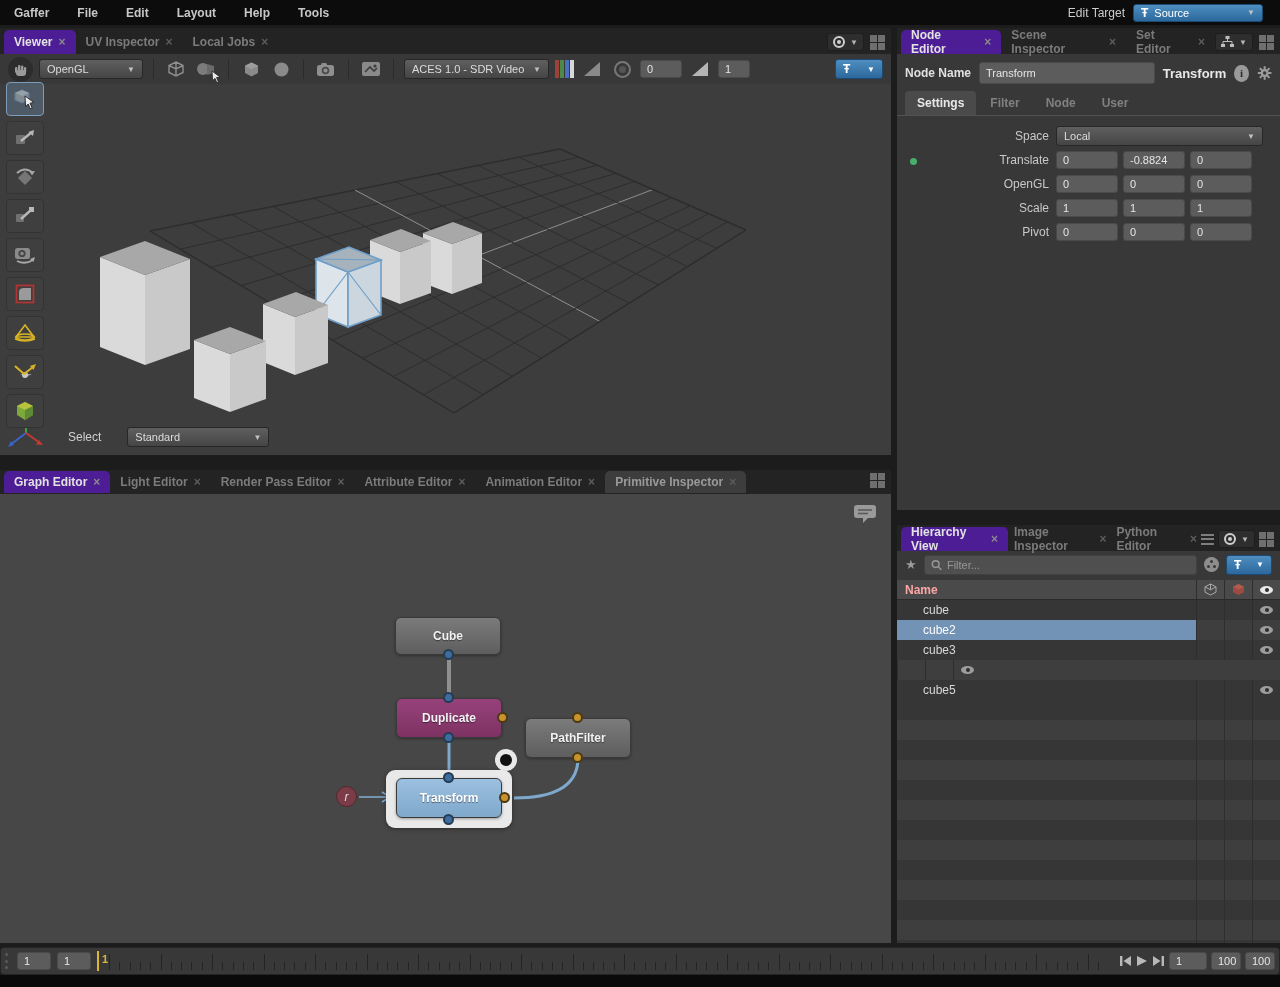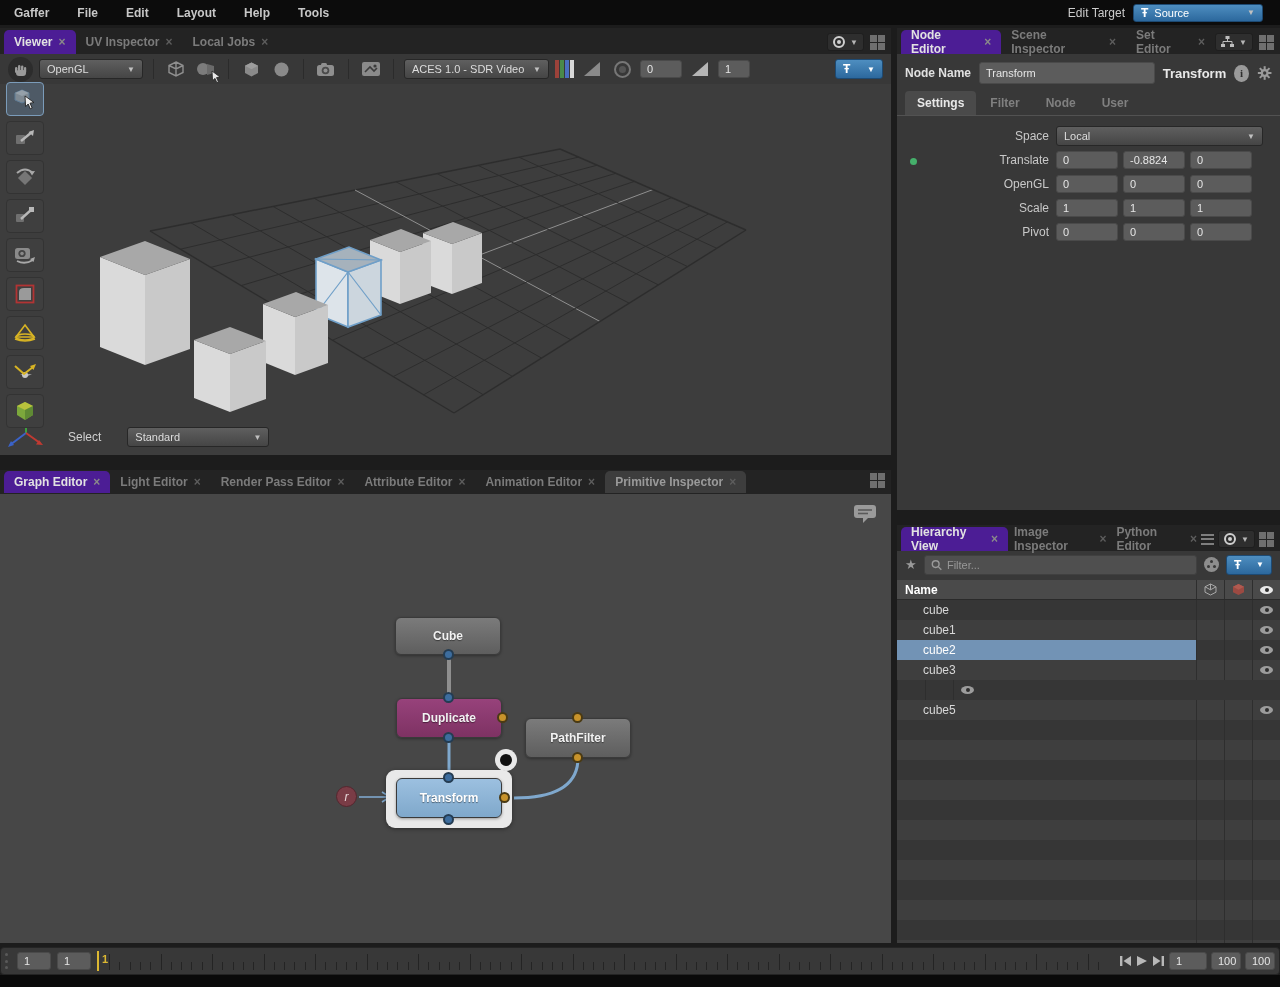--- a/index.html
+++ b/index.html
@@ -90,21 +90,21 @@
   .star { color:#9a9a9a; font-size:13px; }
   .search-box { flex:1; height:20px; background:#4f4f4f; border:1px solid #404040; border-radius:3px; display:flex; align-items:center; padding:0 6px; gap:5px; }
   .search-box input { background:transparent; border:none; outline:none; color:#e0e0e0; font-size:11px; width:100%; }
   .search-box input::placeholder { color:#989898; }
   .dots-circle { width:15px; height:15px; border-radius:50%; background:#8d8d8d; position:relative; }
   .dots-circle::before, .dots-circle::after { content:""; position:absolute; width:3px; height:3px; border-radius:50%; background:#383838; }
   .dots-circle::before { left:6px; top:2.5px; }
   .dots-circle::after { left:3px; top:8px; box-shadow:6px 0 0 #383838; }
   .h-table { flex:1; display:flex; flex-direction:column; margin-top:2px; }
   .h-header { height:20px; background:#4a4a4a; display:flex; align-items:center; border-bottom:1px solid #2a2a2a; }
-  .h-header .hname { flex:1; color:#ffffff; font-size:12px; font-weight:bold; padding-left:8px; }
+  .h-header .hname { flex:1; color:#fca5a5; font-size:12px; font-weight:bold; padding-left:8px; }
   .hcell { width:28px; height:100%; border-left:1px solid #2e2e2e; display:flex; align-items:center; justify-content:center; }
   .h-row { height:20px; display:flex; align-items:center; font-size:12px; color:#d8d8d8; }
   .h-row:nth-child(odd) { background:#3e3e3e; }
   .h-row:nth-child(even) { background:#363636; }
   .h-row .rname { flex:1; height:100%; display:flex; align-items:center; padding-left:26px; }
   .h-row.selected .rname { background:#7293b5; color:#ffffff; }
   .h-stripes { flex:1; background:repeating-linear-gradient(180deg,#363636 0 20px,#3e3e3e 20px 40px); border-left:0; position:relative; }
   .stripe-cols { position:absolute; right:0; top:0; bottom:0; display:flex; }
   .stripe-cols i { display:block; width:28px; border-left:1px solid #2e2e2e; }
   .eye { width:13px; height:8px; background:#9c9c9c; border-radius:50%; position:relative; }
@@ -623,28 +623,20 @@
               <path d="M6.5 1 L12 3.8 L12 9.2 L6.5 12 L1 9.2 L1 3.8 Z" fill="#9c4a42"></path>
               <path d="M6.5 1 L12 3.8 L6.5 6.8 L1 3.8 Z" fill="#b05a50"></path>
             </svg>
         </span>
         <span class="hcell">
             <span class="eye bright"></span>
           </span>
       </div>
       <div class="h-row">
         <span class="rname">cube</span>
-        <span class="hcell"></span>
-          <span class="hcell"></span>
-          <span class="hcell">
-            <span class="eye"></span>
-          </span>
-      </div>
-      <div class="h-row">
-        <span class="rname">cube1</span>
         <span class="hcell"></span>
           <span class="hcell"></span>
           <span class="hcell">
             <span class="eye"></span>
           </span>
       </div>
       <div class="h-row selected">
         <span class="rname">cube2</span>
         <span class="hcell"></span>
           <span class="hcell"></span>

